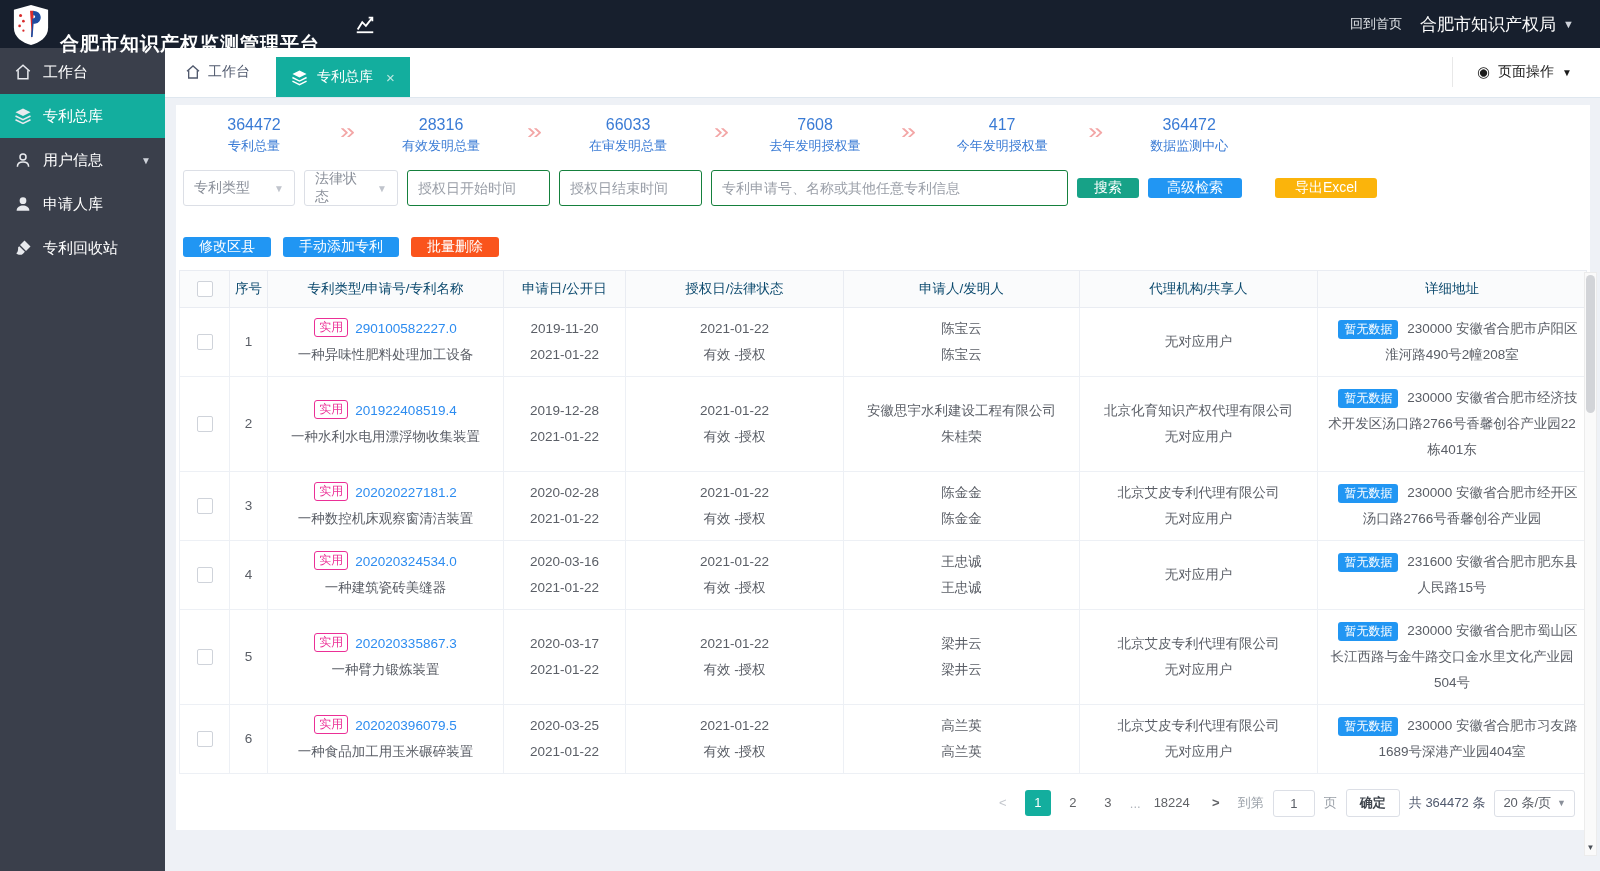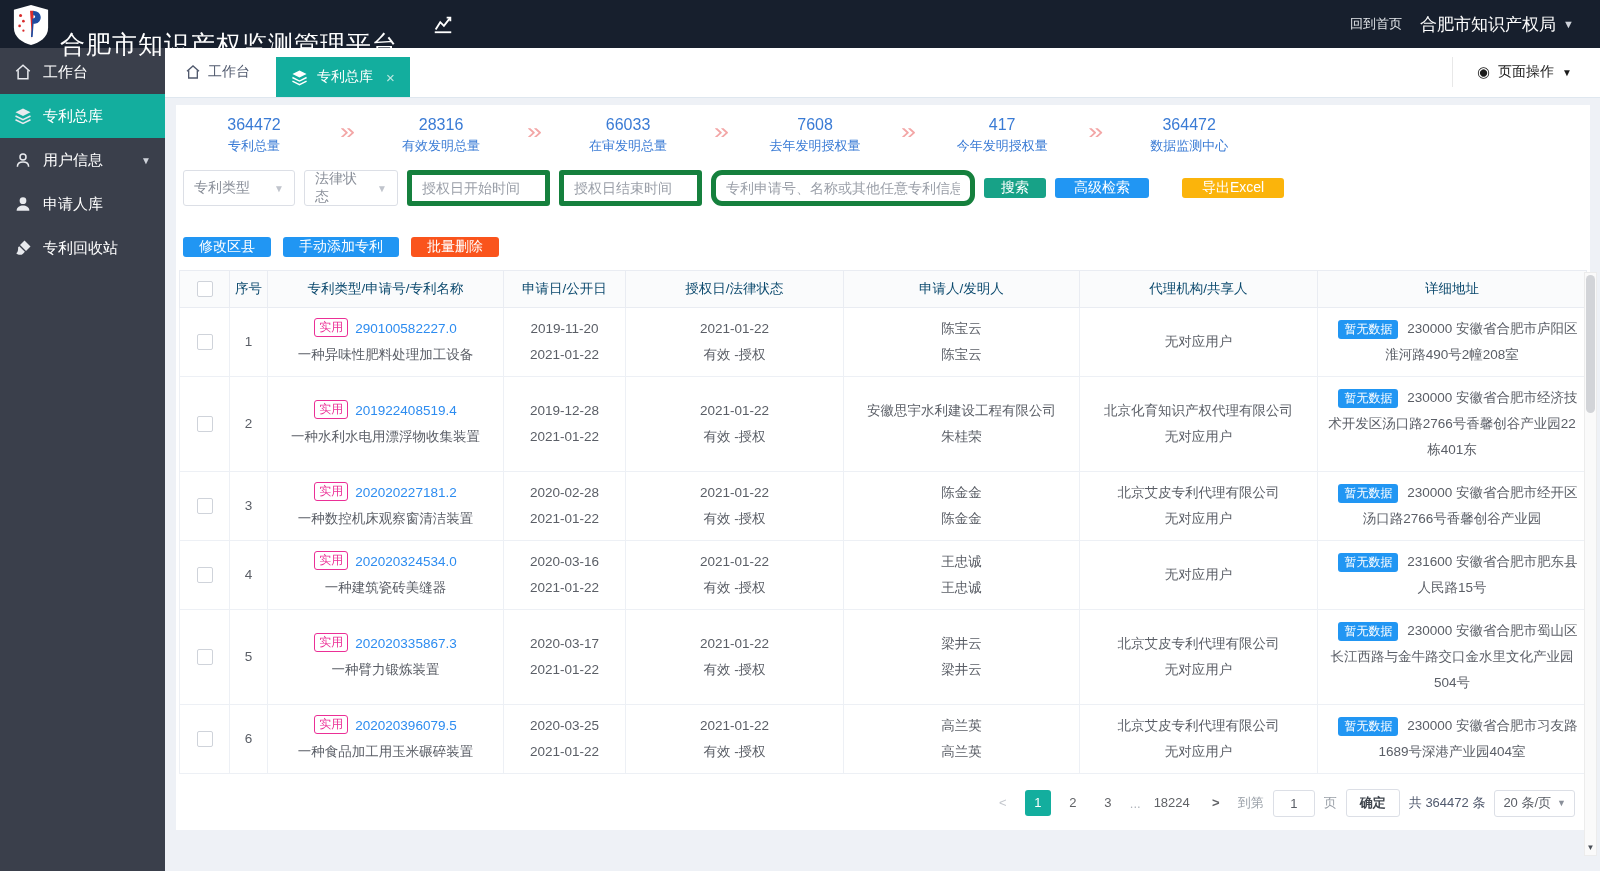--- a/index.html
+++ b/index.html
@@ -5,21 +5,21 @@
   * { box-sizing: border-box; margin: 0; padding: 0; }
   html,body { width:1600px; height:871px; overflow:hidden; }
   body {
     font-family:"Liberation Sans","DejaVu Sans",sans-serif;
     background:#eef1f6; position:relative; color:#5a5e66;
   }
   
   .header { position:absolute; top:0; left:0; right:0; height:48px; background:#171f2d;
     display:flex; align-items:center; padding:0 26px 0 10px; z-index:10; }
   .logo { width:38px; height:42px; margin:2px 10px 0 2px; flex:0 0 auto; }
-  .app-title { color:#fff; font-size:25px; font-weight:normal; letter-spacing:1px;margin-top:40px; }
+  .app-title { color:#fff; font-size:19px; font-weight:bold; letter-spacing:1px;margin-top:40px; }
   .title-chart { margin-left:34px; color:#fff; width:22px; height:22px; }
   .header-right { margin-left:auto; display:flex; align-items:center; gap:18px; }
   .home-link { color:#e3e6ea; font-size:13px; cursor:pointer; }
   .org { color:#fff; font-size:17px; display:flex; align-items:center; gap:7px; cursor:pointer; }
   .org .caret { font-size:11px; color:#cfd3da; }
   
   .sidebar { position:absolute; top:48px; left:0; width:165px; bottom:0; background:#3a3f4b; padding-top:2px; }
   .side-item { height:44px; display:flex; align-items:center; gap:11px; padding:0 14px;
     color:#fff; font-size:15px; cursor:pointer; }
   .side-item .sicon { width:18px; height:18px; flex:0 0 auto; color:#e8eaee; }
@@ -47,24 +47,24 @@
   .stat-value { color:#3a7bd5; font-size:16px; }
   .stat-label { color:#3a7bd5; font-size:13px; margin-top:3px; }
   .stat-sep { color:#f3a6a6; font-size:27px; margin:0 27px; line-height:1; transform:scaleY(.85); padding-bottom:8px; }
   
   .filterbar { display:flex; align-items:center; gap:9px; padding:5px 2px 12px 4px; }
   .fselect { height:36px; border:1px solid #dcdfe6; border-radius:3px; background:#fff;
     display:flex; align-items:center; justify-content:space-between; padding:0 10px;
     color:#8a8f99; font-size:14px; cursor:pointer; }
   .fselect .fcaret { color:#c0c4cc; font-size:10px; margin-left:8px; }
   .w-type { width:112px; } .w-status { width:94px; }
-  .finput { height:36px; border:5px solid #15803d; border-radius:3px; padding:0 10px;
+  .finput { height:36px; border:1px solid #15803d; border-radius:3px; padding:0 10px;
     font-size:14px; color:#5a5e66; font-family:inherit; }
   .finput::placeholder { color:#9a9fa8; }
-  .w-date { width:143px; } .w-keyword { width:264px;border-radius:11px; }
+  .w-date { width:143px; } .w-keyword { width:357px; }
   .btn { height:20px; border:none; border-radius:3px; color:#fff; font-size:14px;
     font-family:inherit; cursor:pointer; padding:0 16px; }
   .btn-search { background:#17a287; padding:0 17px; }
   .btn-adv { background:#2196f3; padding:0 19px; }
   .btn-export { background:#fbb40b; margin-left:24px; padding:0 20px; }
   
   .toolbar { display:flex; gap:12px; padding:19px 4px 13px 4px; }
   .btn-blue { background:#2196f3; }
   .btn-red { background:#fa541c; }
   

